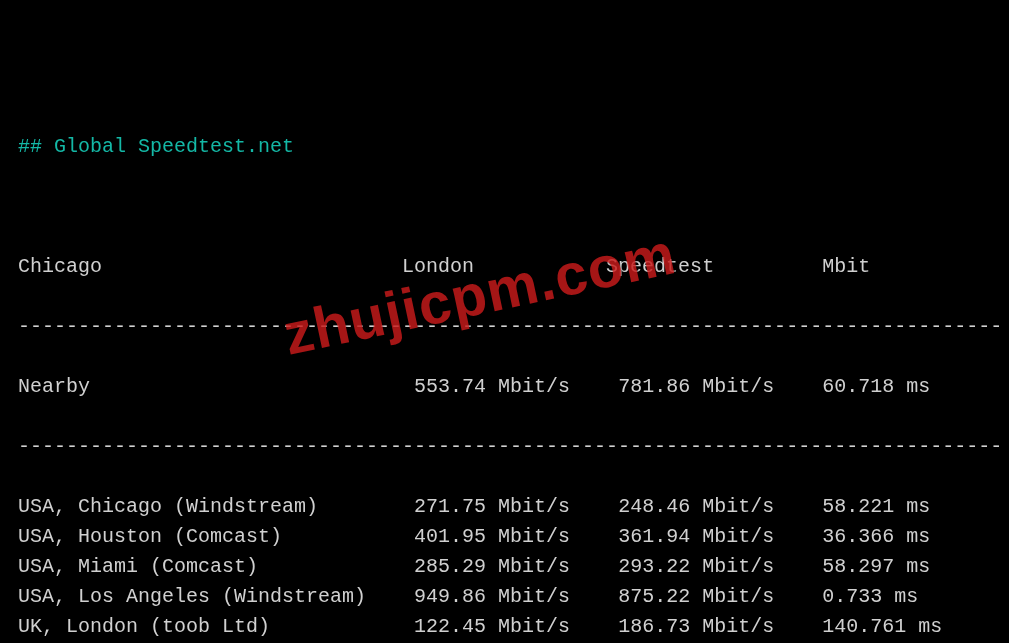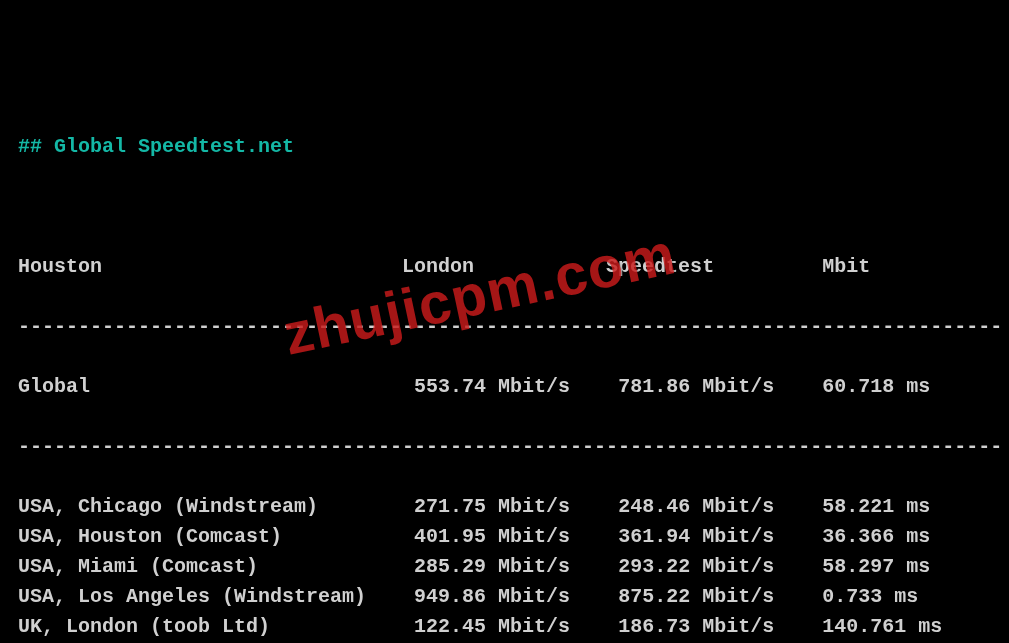--- a/index.html
+++ b/index.html
@@ -18,21 +18,20 @@
       position: relative;
     }
     .header-line {
       color: #14b8a6;
     }
     .header-hash {
       color: #14b8a6;
     }
     .row {
       display: block;
-      font-weight: bold;
     }
     .watermark {
       position: absolute;
       top: 250px;
       left: 280px;
       font-size: 58px;
       font-weight: bold;
       color: rgba(220, 30, 30, 0.75);
       transform: rotate(-12deg);
       font-family: Arial, sans-serif;
@@ -42,23 +41,23 @@
       text-shadow: 1px 1px 2px rgba(0,0,0,0.3);
     }
   </style>
 </head>
 <body>
 
 
 
 <div class="row"><span class="header-hash">## </span><span class="header-line">Global Speedtest.net</span></div>
 <div class="row"> </div>
-<div class="row" id="header-row"><span>Houston                         </span><span>London           </span><span>Speedtest         </span><span>Mbit</span></div>
+<div class="row" id="header-row"><span>Chicago                         </span><span>London           </span><span>Speedtest         </span><span>Mbit</span></div>
 <div class="row">----------------------------------------------------------------------------------</div>
-<div class="row" id="nearby-row"><span>Global                           </span><span>553.74 Mbit/s    </span><span>781.86 Mbit/s    </span><span>60.718 ms</span></div>
+<div class="row" id="nearby-row"><span>Nearby                           </span><span>553.74 Mbit/s    </span><span>781.86 Mbit/s    </span><span>60.718 ms</span></div>
 <div class="row">----------------------------------------------------------------------------------</div>
 <div id="rows-container"><div class="row"><span>USA, Chicago (Windstream)        </span><span>271.75 Mbit/s    </span><span>248.46 Mbit/s    </span><span>58.221 ms</span></div><div class="row"><span>USA, Houston (Comcast)           </span><span>401.95 Mbit/s    </span><span>361.94 Mbit/s    </span><span>36.366 ms</span></div><div class="row"><span>USA, Miami (Comcast)             </span><span>285.29 Mbit/s    </span><span>293.22 Mbit/s    </span><span>58.297 ms</span></div><div class="row"><span>USA, Los Angeles (Windstream)    </span><span>949.86 Mbit/s    </span><span>875.22 Mbit/s    </span><span>0.733 ms</span></div><div class="row"><span>UK, London (toob Ltd)            </span><span>122.45 Mbit/s    </span><span>186.73 Mbit/s    </span><span>140.761 ms</span></div><div class="row"></div></div>
 
 
 <div class="watermark">zhujicpm.com</div>
 
 
 
 
 </body></html>

